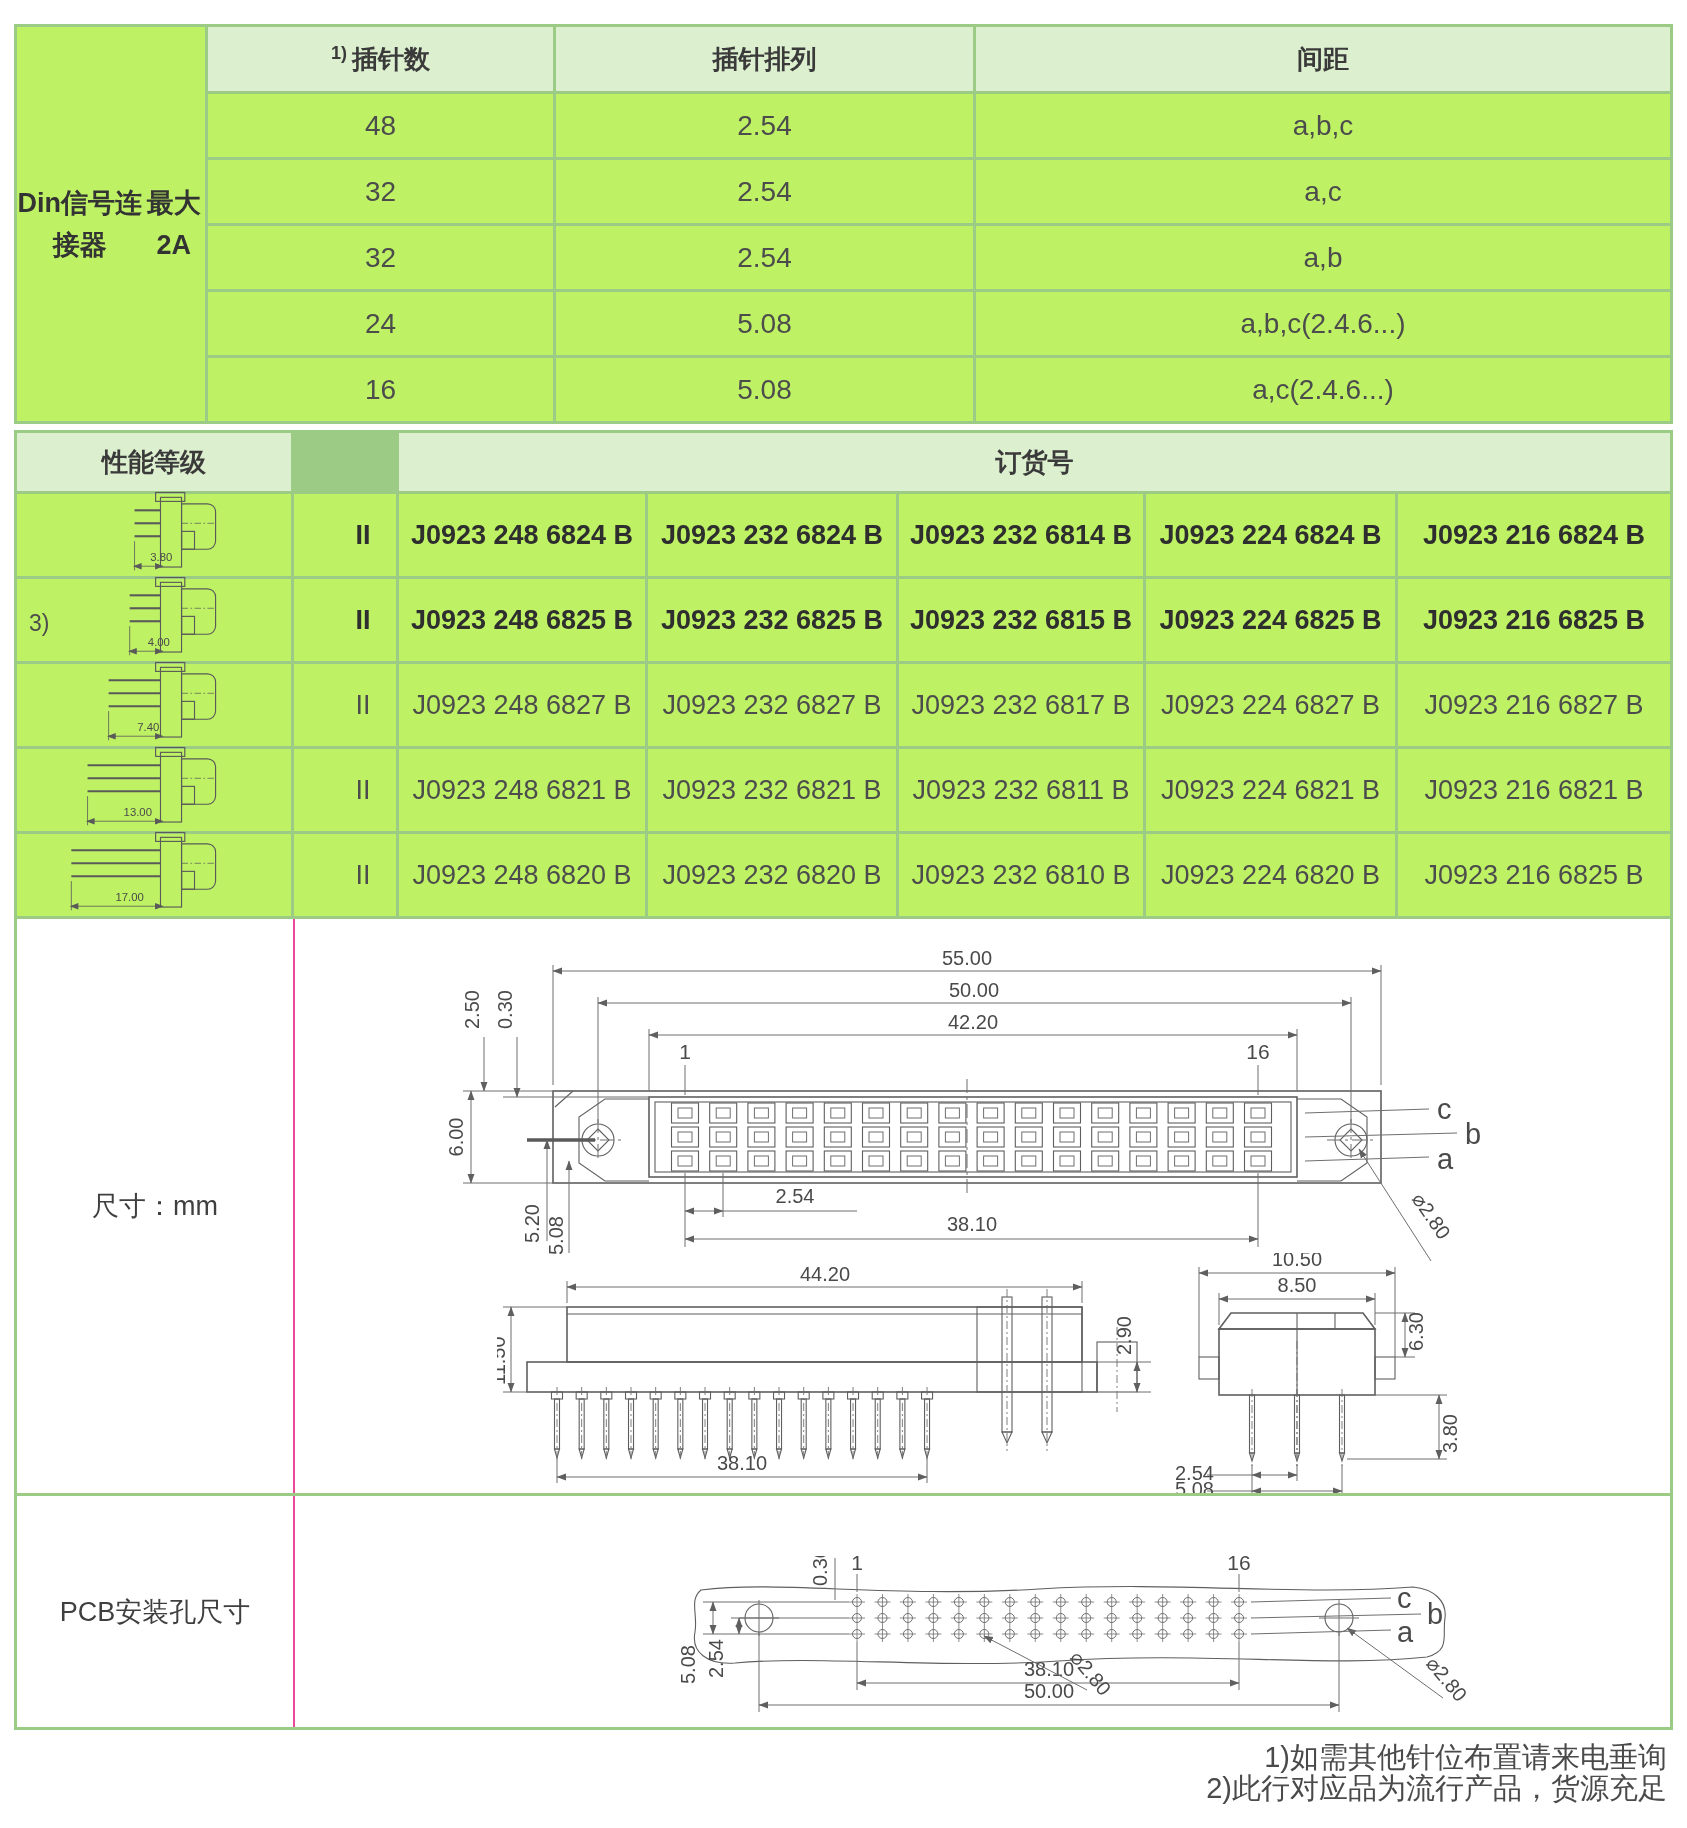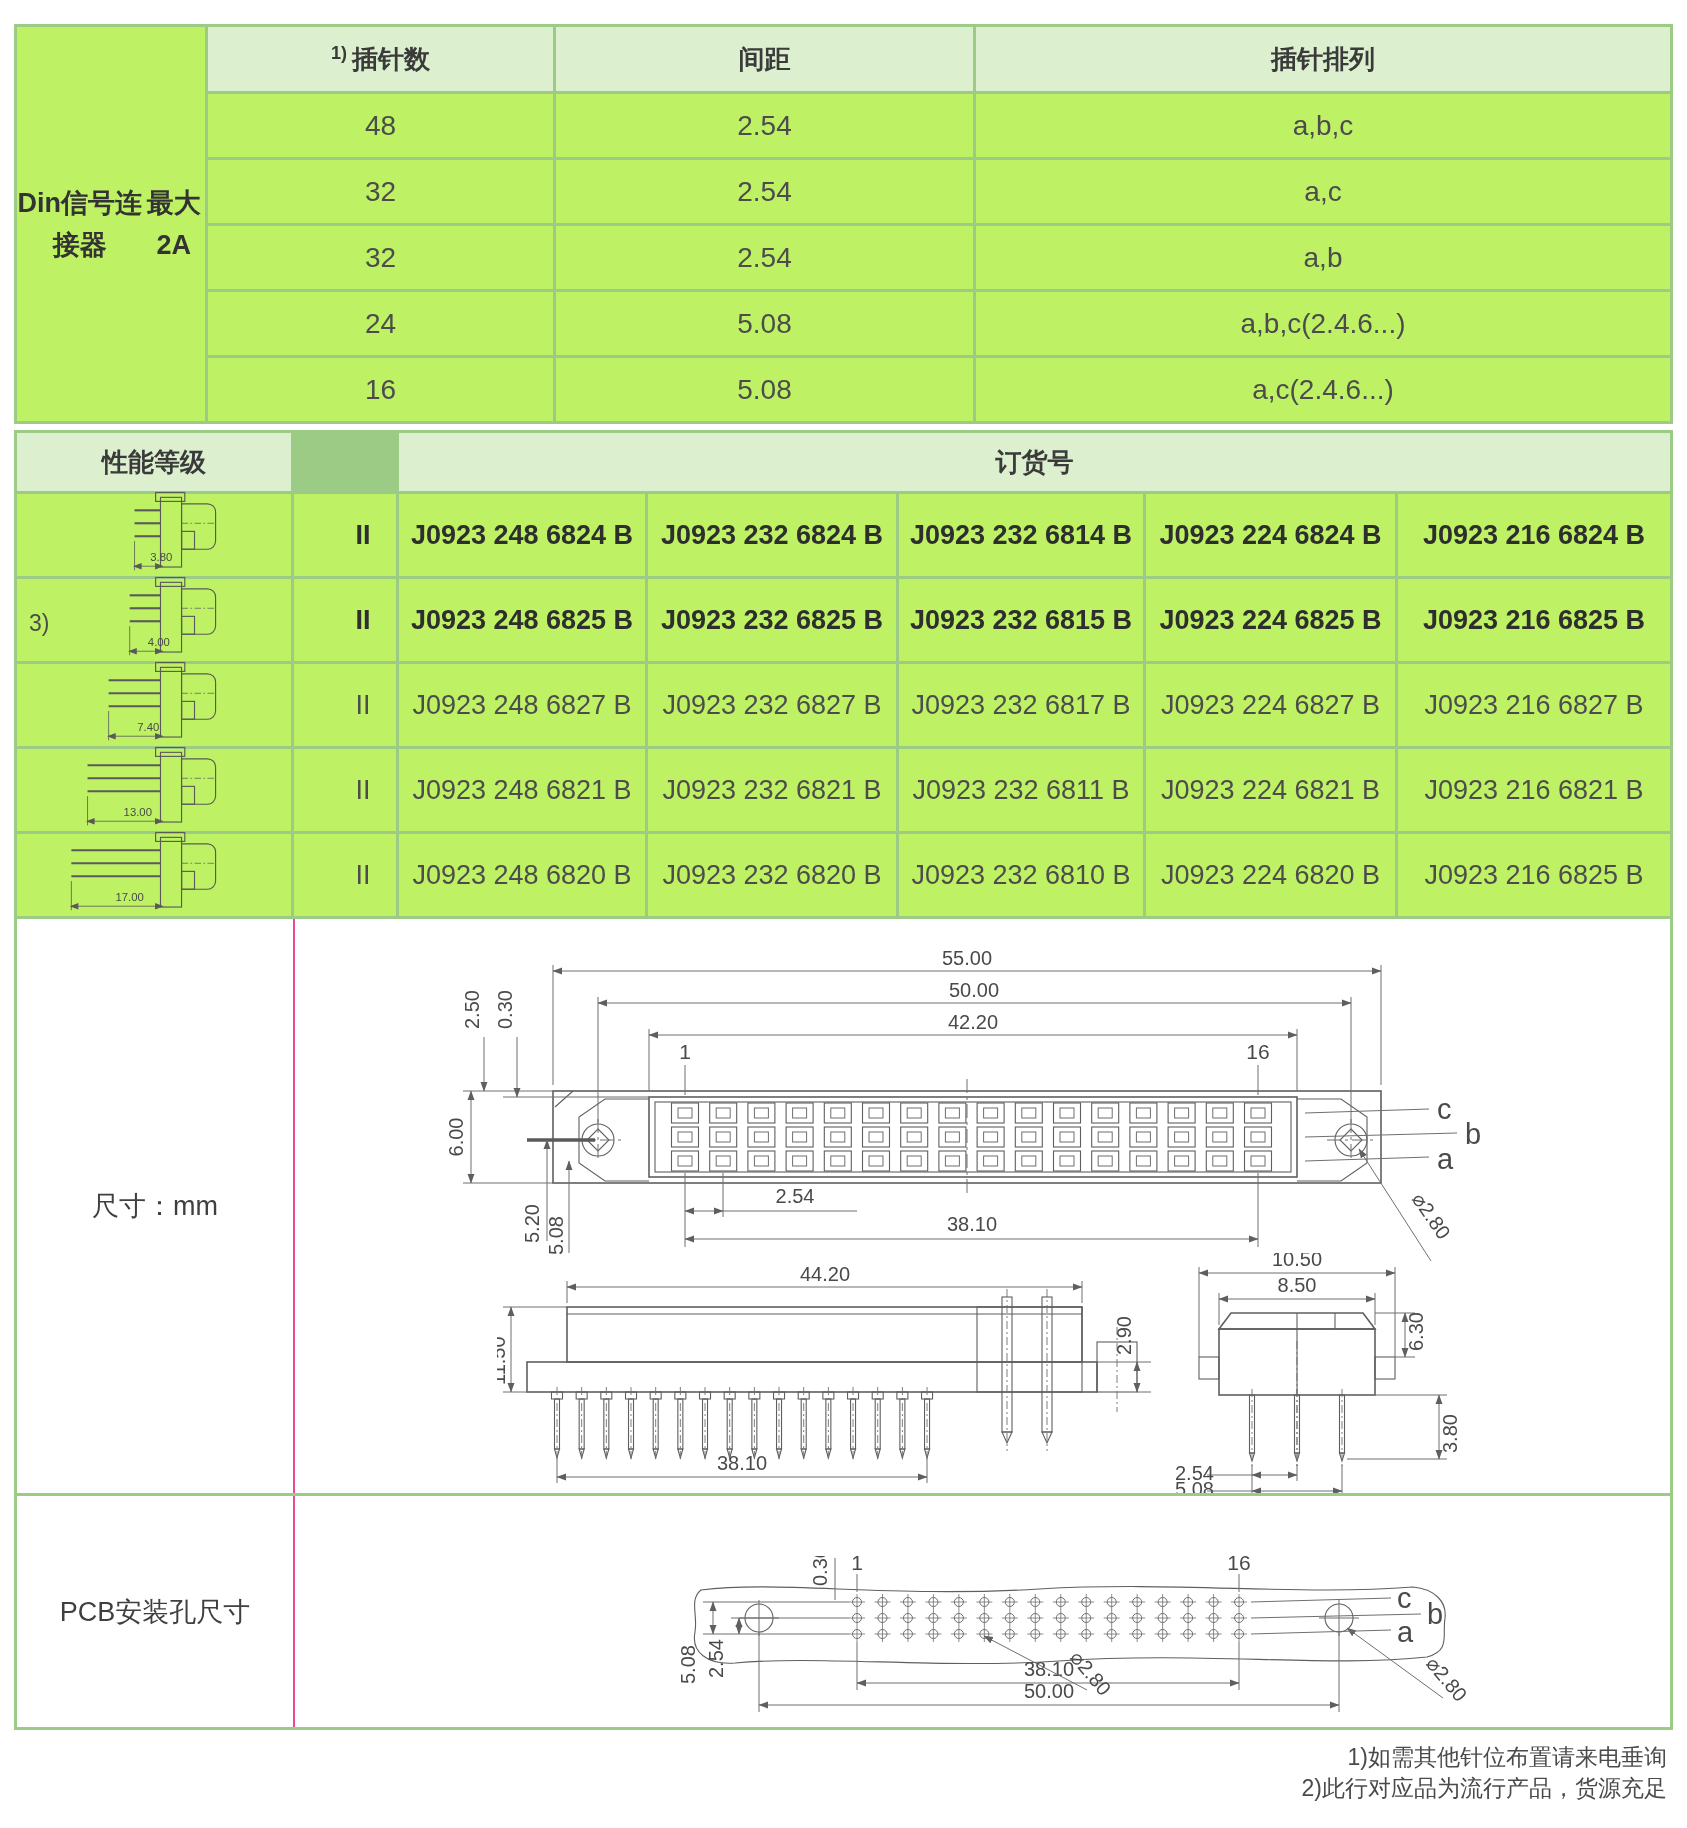--- a/index.html
+++ b/index.html
@@ -40,38 +40,38 @@
   .tl{stroke:#6f6f6f;stroke-width:1;fill:none;}
   .thk{stroke:#5a5a5a;stroke-width:3.5;fill:none;}
   .cl{stroke:#6f6f6f;stroke-width:1;fill:none;stroke-dasharray:14 4 3 4;}
   .cl2{stroke:#6f6f6f;stroke-width:0.9;fill:none;stroke-dasharray:8 3 2 3;}
   text.dim{font-size:20px;fill:#4a4a4a;}
   text.dimr{font-size:20px;fill:#4a4a4a;}
   text.rowlab{font-size:29px;fill:#4a4a4a;}
   text.pinnum{font-size:21px;fill:#4a4a4a;}
   svg text{font-family:"Liberation Sans", sans-serif;}
 
-  .footnotes{position:absolute;right:20px;top:1742px;text-align:right;font-size:23px;line-height:31px;color:#4a4a4a;}
+  .footnotes{position:absolute;right:20px;top:1742px;text-align:right;font-size:29px;line-height:31px;color:#4a4a4a;}
 </style>
 </head>
 <body>
 
 <div class="page">
 
   <div class="grid-table" id="pin-table">
     <div class="cell product-cell">
       <div>Din信号连接器</div>
       <div>最大2A</div>
     </div>
     <div class="cell th">
       <span class="sup">1)</span>
       <span>插针数</span>
     </div>
+    <div class="cell th">插针排列</div>
     <div class="cell th">间距</div>
-    <div class="cell th">插针排列</div>
 
     <div class="cell num">48</div>
     <div class="cell num">2.54</div>
     <div class="cell num">a,b,c</div>
 
     <div class="cell num">32</div>
     <div class="cell num">2.54</div>
     <div class="cell num">a,c</div>
 
     <div class="cell num">32</div>

